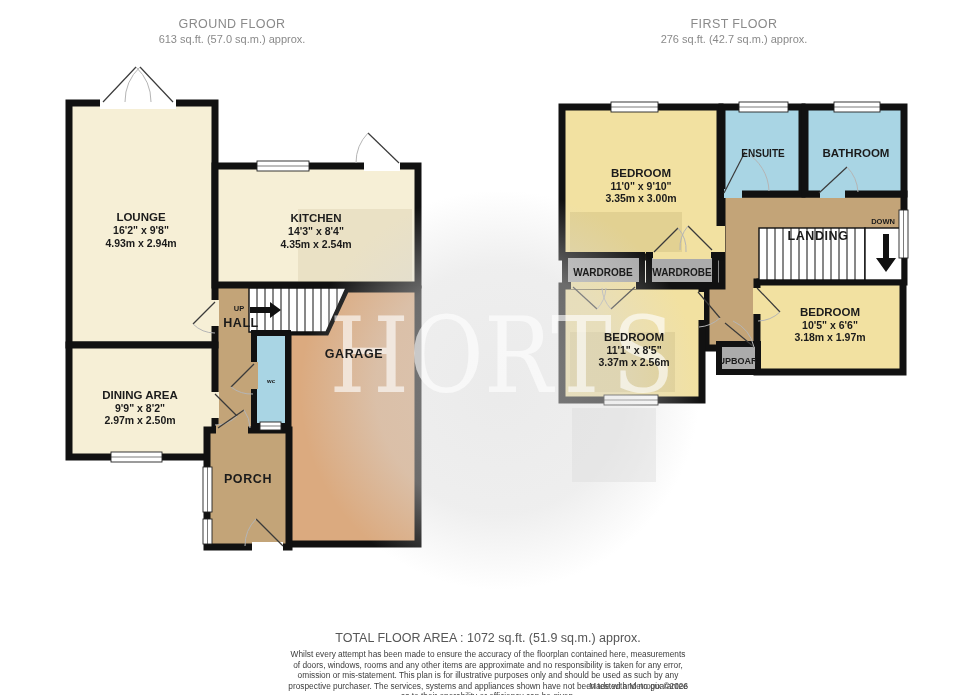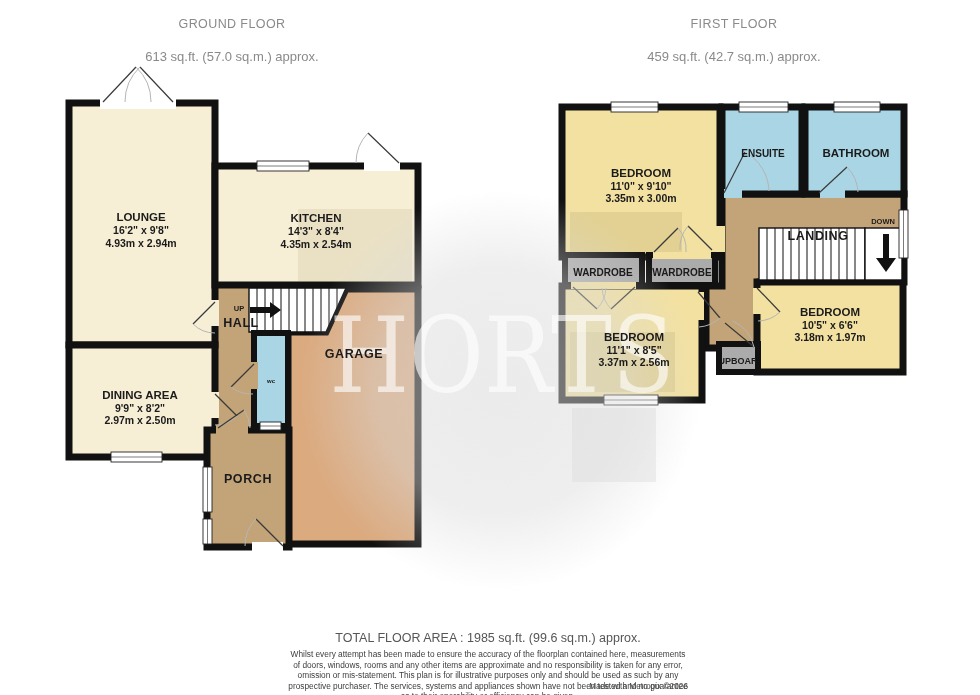--- a/index.html
+++ b/index.html
@@ -1,20 +1,20 @@
 <!DOCTYPE html>
 <html><head>
 <meta charset="utf-8">
 <style>
   html,body{margin:0;padding:0;background:#ffffff;}
   body{width:980px;height:695px;overflow:hidden;font-family:"Liberation Sans",sans-serif;}
   .canvas{position:relative;width:820px;height:695px;background:#fff;}
   .hdr{position:absolute;text-align:center;color:#8a8a8a;}
   .hdr .t{font-size:12.5px;letter-spacing:.4px;}
-  .hdr .a{font-size:13px;margin-top:18px;}
+  .hdr .a{font-size:11px;margin-top:2px;}
   .footer-total{position:absolute;top:631px;left:188px;width:600px;text-align:center;
     font-size:12.5px;color:#565656;}
   .footer-disc{position:absolute;top:649px;left:288px;width:400px;text-align:center;
     font-size:8.3px;line-height:1.27;color:#3d3d3d;}
   .footer-credit{position:absolute;top:681px;left:288px;width:400px;text-align:right;
     font-size:8.3px;color:#4d4d4d;}
   svg{position:absolute;top:0;left:0;}
   svg text{font-family:"Liberation Sans",sans-serif;font-weight:bold;fill:#1b1b1b;}
   .rm{font-size:11.5px;}
   .dim{font-size:10.5px;}
@@ -29,21 +29,21 @@
 <body>
 
 <div class="canvas">
 
   <div class="hdr" style="left:82px;top:17px;width:300px;">
     <div class="t">GROUND FLOOR</div>
     <div class="a">613 sq.ft. (57.0 sq.m.) approx.</div>
   </div>
   <div class="hdr" style="left:584px;top:17px;width:300px;">
     <div class="t">FIRST FLOOR</div>
-    <div class="a">459 sq.ft. (42.7 sq.m.) approx.</div>
+    <div class="a">276 sq.ft. (42.7 sq.m.) approx.</div>
   </div>
 
   <svg width="980" height="695" viewBox="0 0 980 695">
     <defs>
       <clipPath id="gstairs">
           <polygon points="249,288 346,288 326,332 249,332"></polygon>
         </clipPath>
       <clipPath id="cupclip">
           <rect x="721" y="345" width="35" height="26"></rect>
         </clipPath>
@@ -286,16 +286,16 @@
       <text class="dim" x="634" y="366">3.37m x 2.56m</text>
 
       <text class="rm" x="830" y="316">BEDROOM</text>
       <text class="dim" x="830" y="329">10'5" x 6'6"</text>
       <text class="dim" x="830" y="341">3.18m x 1.97m</text>
 
       <text class="cup" x="738" y="364" clip-path="url(#cupclip)">CUPBOARD</text>
     </g>
   </svg>
 
-  <div class="footer-total">TOTAL FLOOR AREA : 1985 sq.ft. (99.6 sq.m.) approx.</div>
+  <div class="footer-total">TOTAL FLOOR AREA : 1072 sq.ft. (51.9 sq.m.) approx.</div>
   <div class="footer-disc">Whilst every attempt has been made to ensure the accuracy of the floorplan contained here, measurements of doors, windows, rooms and any other items are approximate and no responsibility is taken for any error, omission or mis-statement. This plan is for illustrative purposes only and should be used as such by any prospective purchaser. The services, systems and appliances shown have not been tested and no guarantee as to their operability or efficiency can be given.</div>
   <div class="footer-credit">Made with Metropix ©2026</div>
 </div>
 
 </body></html>

